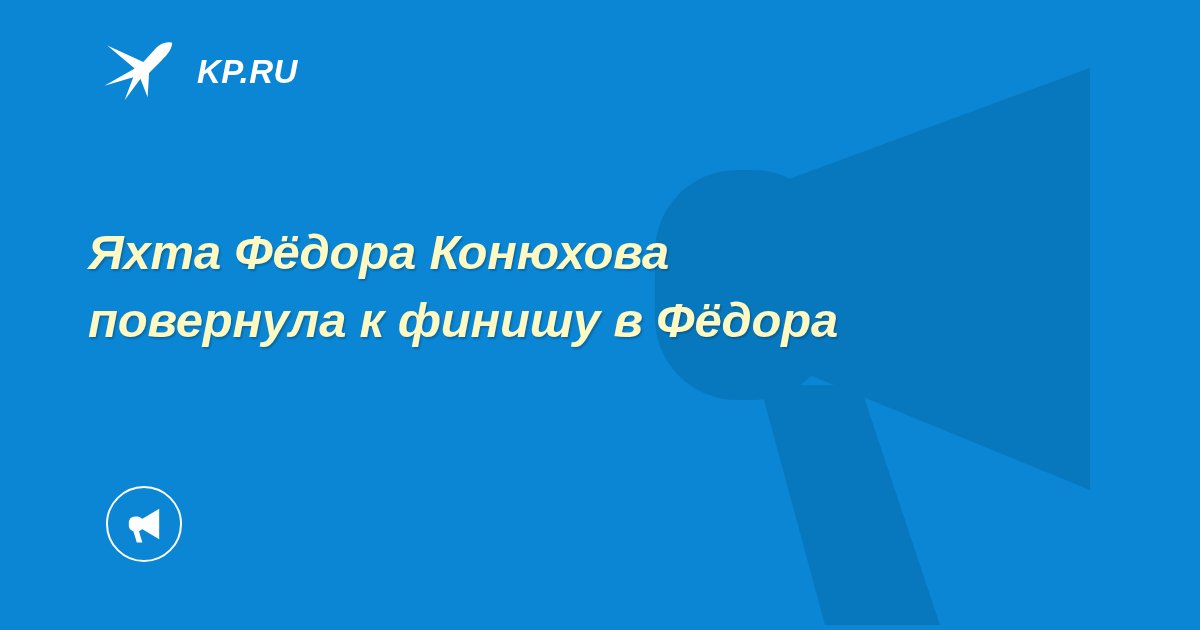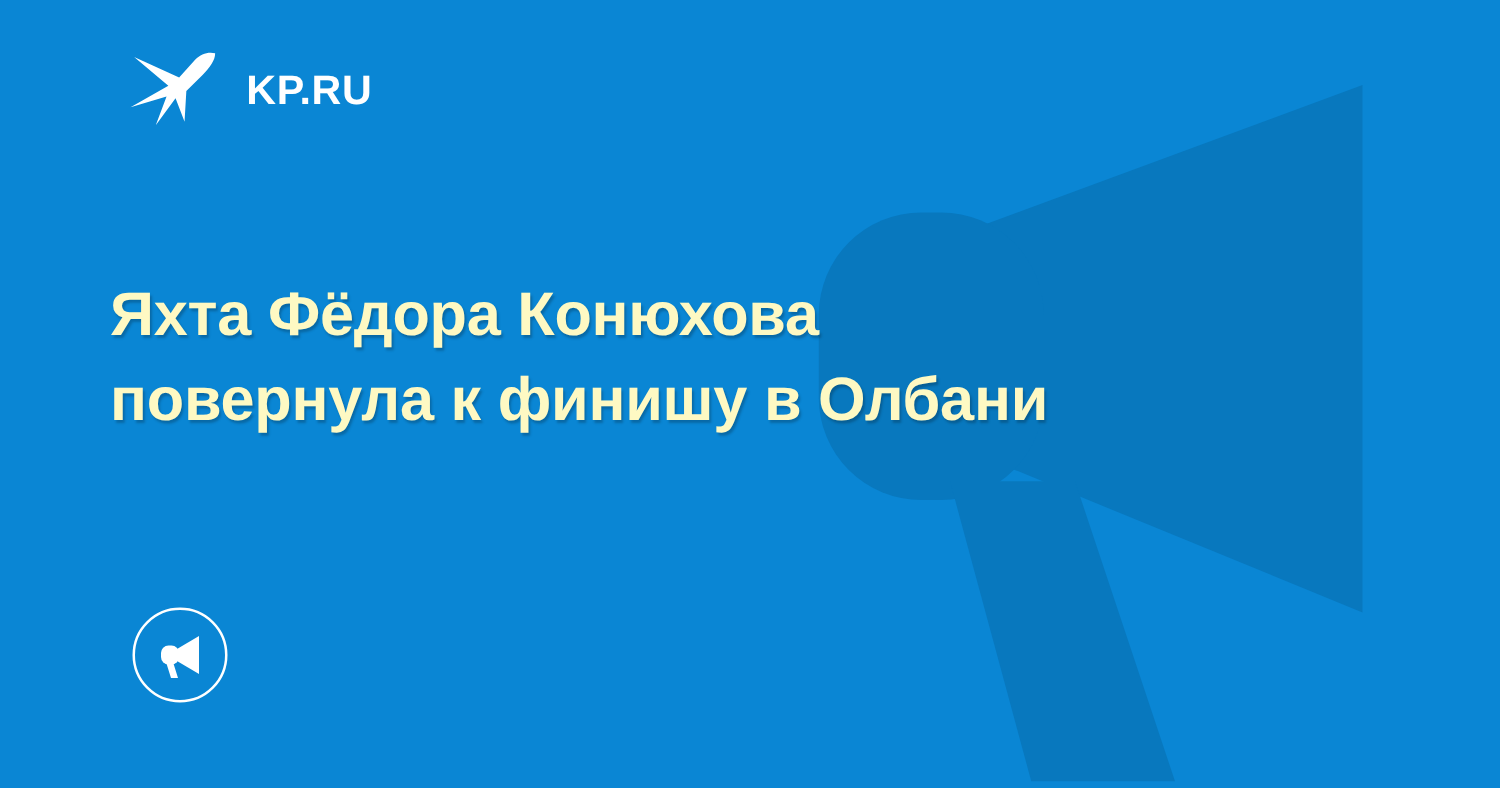--- a/index.html
+++ b/index.html
@@ -16,20 +16,21 @@
     position: relative;
   }
 
   .card {
     position: absolute;
     inset: 0;
     width: 1200px;
     height: 630px;
     background: #0a86d4;
     overflow: hidden;
+    font-style: italic;
   }
 
   
   .watermark {
     position: absolute;
     left: 0;
     top: 0;
     width: 1200px;
     height: 630px;
     pointer-events: none;
@@ -133,21 +134,21 @@
                L 62 88
                L 64 54
                L 82 36
                C 90 28, 96 20, 96 12 Z"></path>
     </svg>
     <span class="brand-name">KP.RU</span>
   </div>
 
   <div class="headline">
     <span class="headline-line">Яхта Фёдора Конюхова</span>
-    <span class="headline-line">повернула к финишу в Олбани</span>
+    <span class="headline-line">повернула к финишу в Фёдора</span>
   </div>
 
   <div class="badge">
     <svg class="badge-icon" viewBox="0 0 100 100" aria-hidden="true">
       <g fill="#ffffff">
         <path d="M88 12 L88 88 L44 62 L44 38 Z"></path>
         <rect x="12" y="31" width="36" height="38" rx="15" ry="15"></rect>
         <path d="M22 64 L36 64 L46 96 L32 96 Z"></path>
       </g>
     </svg>

